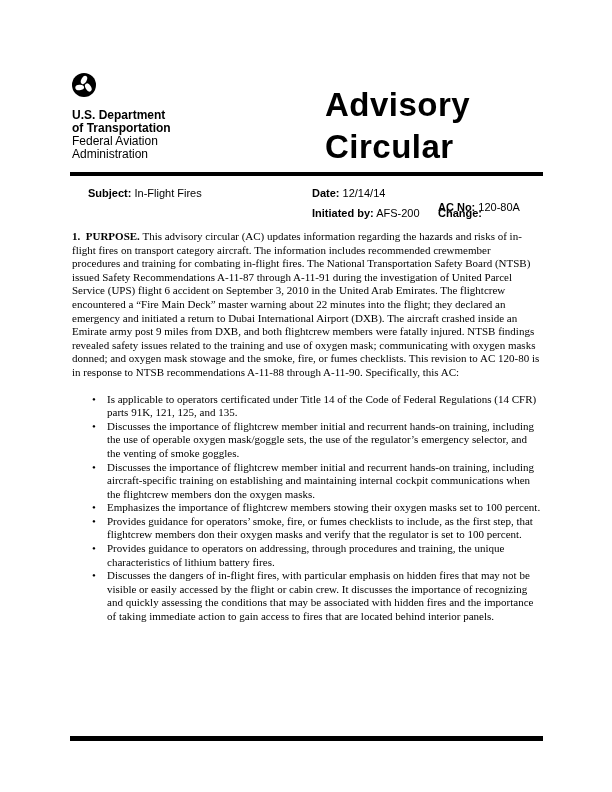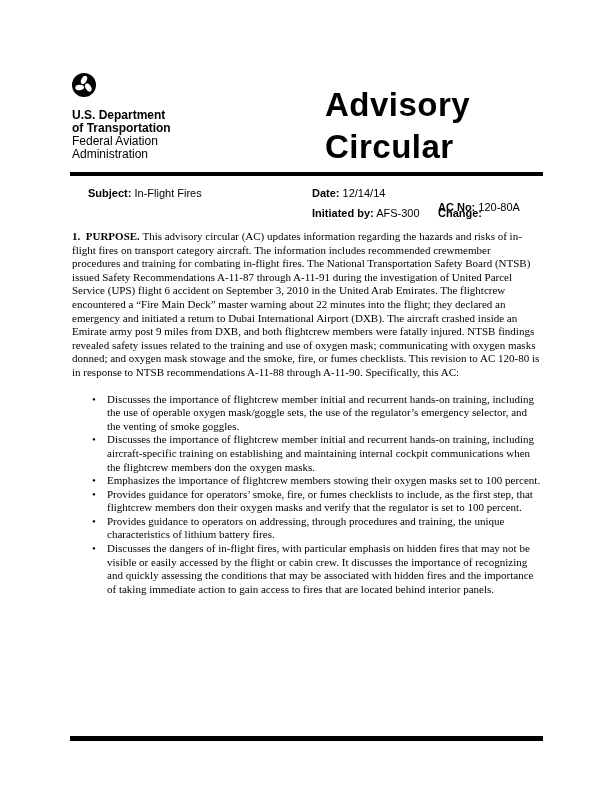--- a/index.html
+++ b/index.html
@@ -128,33 +128,34 @@
   <div class="meta-item m-date">
     <span class="lbl">Date:</span>
     <span>12/14/14</span>
   </div>
   <div class="meta-item m-acno">
     <span class="lbl">AC No:</span>
     <span>120-80A</span>
   </div>
   <div class="meta-item m-initiated">
     <span class="lbl">Initiated by:</span>
-    <span>AFS-300</span>
+    <span>AFS-200</span>
   </div>
   <div class="meta-item m-change">
     <span class="lbl">Change:</span>
     <span></span>
   </div>
 
   <div class="body">
     <p class="para">
       <strong>1.&nbsp;&nbsp;PURPOSE.</strong>
       <span>This advisory circular (AC) updates information regarding the hazards and risks of in-flight fires on transport category aircraft. The information includes recommended crewmember procedures and training for combating in-flight fires. The National Transportation Safety Board (NTSB) issued Safety Recommendations A-11-87 through A-11-91 during the investigation of United Parcel Service (UPS) flight 6 accident on September 3, 2010 in the United Arab Emirates. The flightcrew encountered a “Fire Main Deck” master warning about 22 minutes into the flight; they declared an emergency and initiated a return to Dubai International Airport (DXB). The aircraft crashed inside an Emirate army post 9 miles from DXB, and both flightcrew members were fatally injured. NTSB findings revealed safety issues related to the training and use of oxygen mask; communicating with oxygen masks donned; and oxygen mask stowage and the smoke, fire, or fumes checklists. This revision to AC 120-80 is in response to NTSB recommendations A-11-88 through A-11-90. Specifically, this AC:</span>
     </p>
     <ul class="bullets">
+      <li>Is applicable to operators certificated under Title 14 of the Code of Federal Regulations (14 CFR) parts 91K, 121, 125, and 135.</li>
       <li>Discusses the importance of flightcrew member initial and recurrent hands-on training, including the use of operable oxygen mask/goggle sets, the use of the regulator’s emergency selector, and the venting of smoke goggles.</li>
       <li>Discusses the importance of flightcrew member initial and recurrent hands-on training, including aircraft-specific training on establishing and maintaining internal cockpit communications when the flightcrew members don the oxygen masks.</li>
       <li>Emphasizes the importance of flightcrew members stowing their oxygen masks set to 100 percent.</li>
       <li>Provides guidance for operators’ smoke, fire, or fumes checklists to include, as the first step, that flightcrew members don their oxygen masks and verify that the regulator is set to 100 percent.</li>
       <li>Provides guidance to operators on addressing, through procedures and training, the unique characteristics of lithium battery fires.</li>
       <li>Discusses the dangers of in-flight fires, with particular emphasis on hidden fires that may not be visible or easily accessed by the flight or cabin crew. It discusses the importance of recognizing and quickly assessing the conditions that may be associated with hidden fires and the importance of taking immediate action to gain access to fires that are located behind interior panels.</li>
     </ul>
   </div>
 
   <div class="rule footer-bar"></div>

